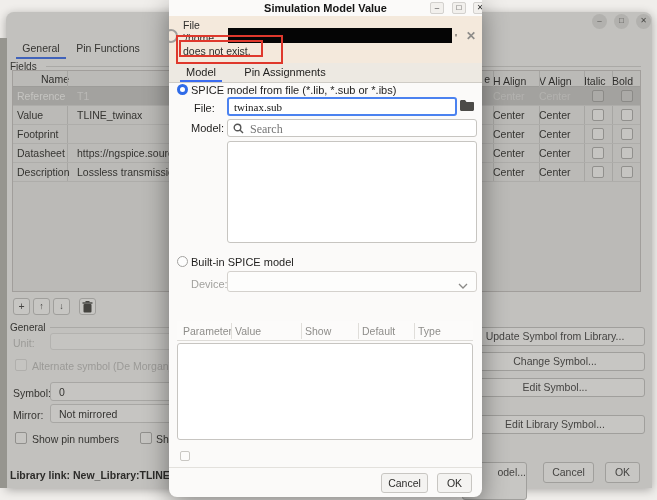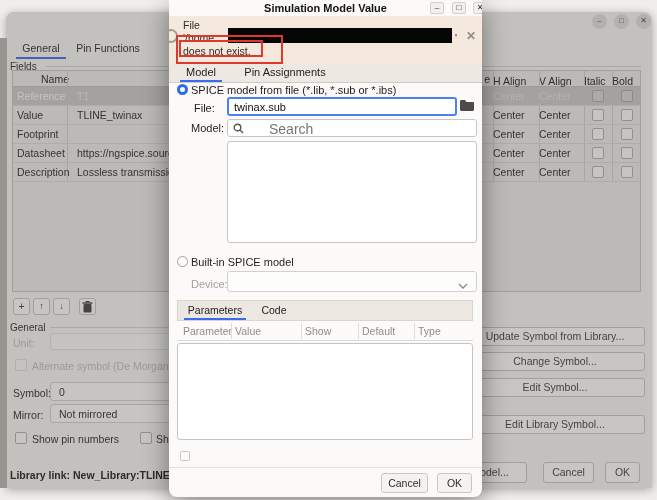--- a/index.html
+++ b/index.html
@@ -26,21 +26,21 @@
   .ctr{top:3px;}
   .hcell{top:4px;text-align:left;color:#2f2e2c}
   
   #dlg{left:169px;top:0;width:313px;height:497px;background:#fbfaf9;border-radius:0 0 8px 8px;
        box-shadow:0 8px 26px rgba(0,0,0,.42);font-size:11px;color:#1f1e1d;z-index:10;overflow:hidden}
   .wbtn{width:14px;height:12px;border:1px solid #d3d1ce;background:#f2f0ed;border-radius:2px;font-size:8px;line-height:10px;text-align:center;color:#2b2b2b;box-sizing:border-box}
   .fld{border:1px solid #c7c5c1;border-radius:3px;background:#fff;box-sizing:border-box}
   .lbtn{background:#f4f3f1;border:1px solid #c8c6c2;border-radius:3px;color:#2e2d2b;font-size:10.5px;text-align:center;line-height:18px;box-sizing:border-box}
   .blue-ul{height:2px;background:#3b6cf0}
   .red{border:2px solid #df382c;z-index:50;box-sizing:border-box}
-  input{font-family:Liberation Sans, sans-serif;outline:none}
+  input{font-family:Liberation Serif, serif;outline:none}
 </style>
 </head>
 <body>
 
 <div id="stage">
 
 
   <div class="abs" style="left:0;top:38px;width:7px;height:450px;background:#96958f;z-index:3"></div>
 
   <div class="abs" id="bgwin">
@@ -149,21 +149,21 @@
     <span class="abs" style="left:26px;top:421px">Show pin numbers</span>
     <span class="abs cb12" style="left:134px;top:420px"></span>
     <span class="abs" style="left:150px;top:421px">Sho</span>
 
     <div class="abs gbtn" style="left:459px;top:340px;width:180px;height:19px;line-height:17px">Change Symbol...</div>
     <div class="abs gbtn" style="left:459px;top:315px;width:180px;height:19px;line-height:17px">Update Symbol from Library...</div>
     <div class="abs gbtn" style="left:459px;top:366px;width:180px;height:19px;line-height:17px">Edit Symbol...</div>
     <div class="abs gbtn" style="left:459px;top:403px;width:180px;height:19px;line-height:17px">Edit Library Symbol...</div>
 
     <div class="abs" style="left:4px;top:457px;font-weight:600;color:#2c2b29">Library link: New_Library:TLINE_twinax</div>
-    <div class="abs gbtn" style="left:456px;top:450px;width:65px;height:21px;line-height:19px;text-align:center;">odel...</div>
+    <div class="abs gbtn" style="left:456px;top:450px;width:65px;height:38px;line-height:19px;text-align:right;">odel...</div>
     <div class="abs gbtn" style="left:537px;top:450px;width:51px;height:21px;line-height:19px">Cancel</div>
     <div class="abs gbtn" style="left:599px;top:450px;width:35px;height:21px;line-height:19px">OK</div>
   </div>
 
   <div class="abs" id="dlg">
 
     <div class="abs" style="left:0;top:2px;width:313px;text-align:center;font-weight:bold;color:#141414">Simulation Model Value</div>
     <div class="abs wbtn" style="left:261px;top:2px">–</div>
     <div class="abs wbtn" style="left:283px;top:2px">□</div>
     <div class="abs wbtn" style="left:304px;top:2px">✕</div>
@@ -196,41 +196,36 @@
     </span>
 
     <span class="abs" style="left:22px;top:122px">Model:</span>
     <div class="abs fld" style="left:58px;top:119px;width:250px;height:18px">
       <span class="abs" style="left:5px;top:3px">
         <svg width="11" height="11" viewBox="0 0 11 11">
             <circle cx="4.5" cy="4.5" r="3.3" fill="none" stroke="#555" stroke-width="1.4"></circle>
             <line x1="7.2" y1="7.2" x2="10" y2="10" stroke="#555" stroke-width="1.4"></line>
           </svg>
       </span>
-      <input style="position: absolute; left: 20px; top: 1px; width: 220px; height: 14px; border: 0px; font-size: 14px; color: rgb(51, 51, 51); background: transparent; margin-left: 19px;" placeholder="Search">
+      <input style="position: absolute; left: 20px; top: 1px; width: 220px; height: 14px; border: 0px; font-size: 12px; color: rgb(51, 51, 51); background: transparent;" placeholder="Search">
     </div>
     <div class="abs fld" style="left:58px;top:141px;width:250px;height:102px"></div>
 
     <span class="abs" style="left:8px;top:256px;width:11px;height:11px;border-radius:50%;border:1px solid #a3a2a0;background:#fdfdfd;box-sizing:border-box"></span>
     <span class="abs" style="left:22px;top:256px">Built-in SPICE model</span>
 
     <span class="abs" style="left:22px;top:278px;color:#a2a19e">Device:</span>
     <div class="abs" style="left:58px;top:271px;width:250px;height:21px;border:1px solid #d4d1cd;border-radius:3px;background:#fdfdfc;box-sizing:border-box">
       <span class="abs" style="right:8px;top:7px">
         <svg width="10" height="6" viewBox="0 0 10 6">
             <path d="M1 1l4 4 4-4" fill="none" stroke="#8a8987" stroke-width="1.3"></path>
           </svg>
       </span>
     </div>
 
-    <div class="abs" style="left:8px;top:300px;width:296px;height:21px;background:#ece8e1;border:1px solid #d8d5cf;box-sizing:border-box">
-      <span class="abs" style="left:6px;top:3px;width:62px;text-align:center;font-size:10.5px">Parameters</span>
-      <span class="abs blue-ul" style="left:6px;top:17px;width:62px"></span>
-      <span class="abs" style="left:79px;top:3px;width:34px;text-align:center;font-size:10.5px">Code</span>
-    </div>
 
     <div class="abs" style="left:8px;top:321px;width:296px;height:20px;background:#fcfbfa;border-bottom:1px solid #dedcd8;box-sizing:border-box;font-size:10.5px;color:#8e8d8a">
       <span class="abs" style="left:6px;top:4px">Parameter</span>
       <span class="abs" style="left:58px;top:4px">Value</span>
       <span class="abs" style="left:128px;top:4px">Show</span>
       <span class="abs" style="left:185px;top:4px">Default</span>
       <span class="abs" style="left:241px;top:4px">Type</span>
       <span class="abs" style="left:54px;top:2px;width:1px;height:16px;background:#e0deda"></span>
       <span class="abs" style="left:124px;top:2px;width:1px;height:16px;background:#e0deda"></span>
       <span class="abs" style="left:181px;top:2px;width:1px;height:16px;background:#e0deda"></span>

